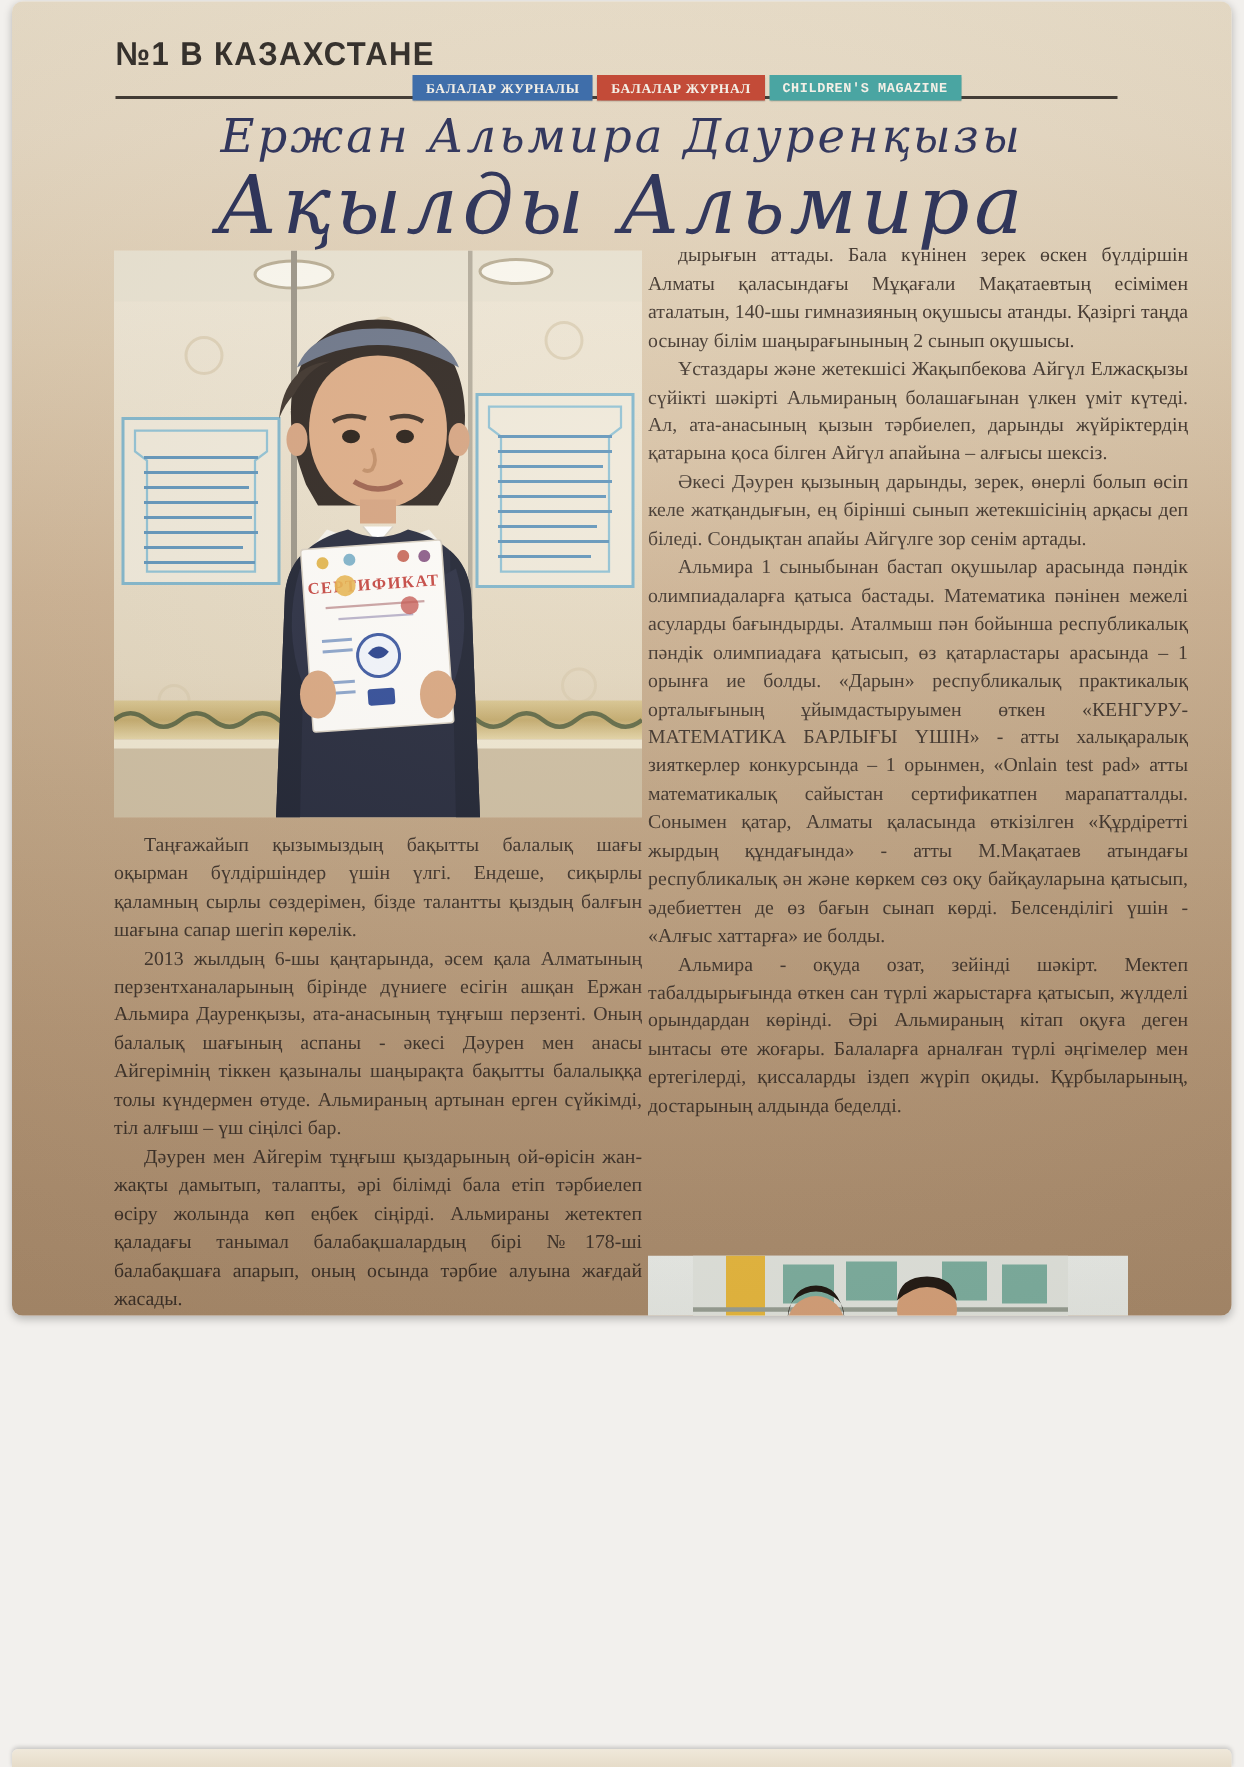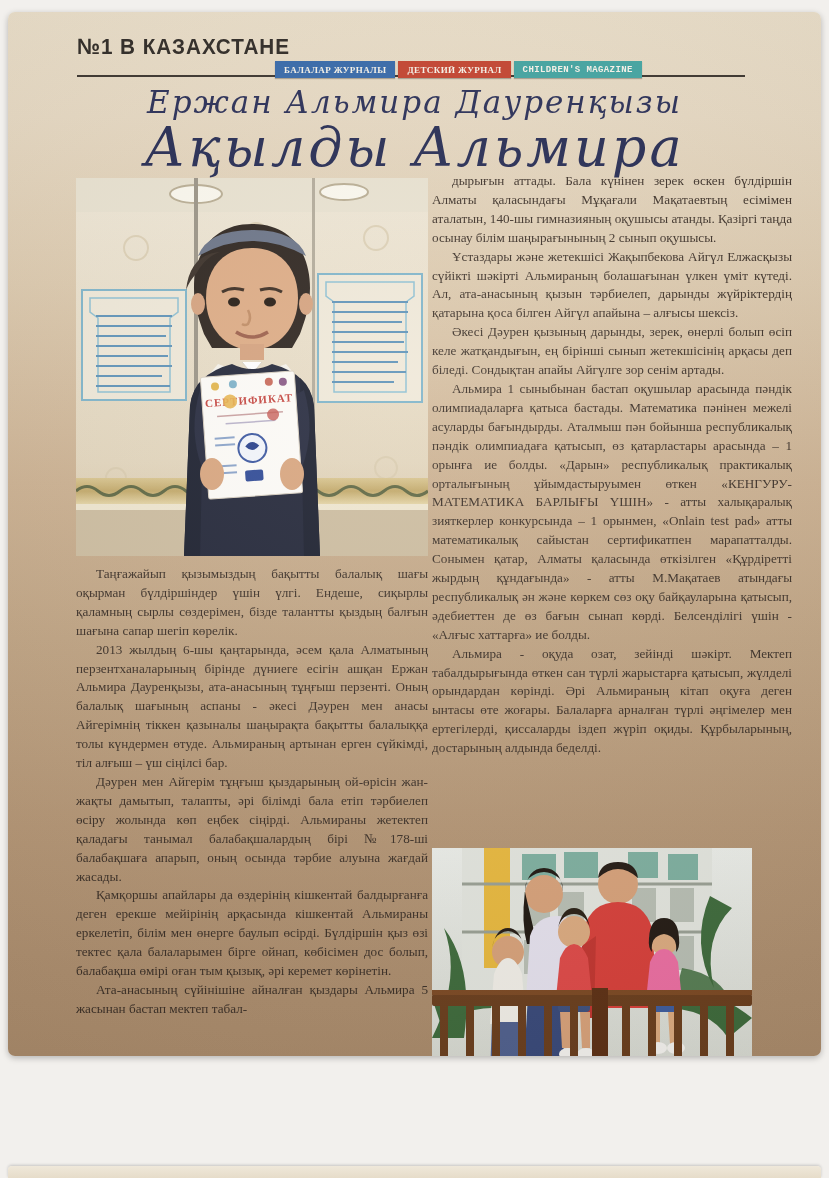--- a/index.html
+++ b/index.html
@@ -4,21 +4,21 @@
 <style>
   * { margin:0; padding:0; box-sizing:border-box; }
   html,body { width:829px; height:1178px; }
   body {
     background:#f2f0ed;
     font-family:"Liberation Serif", serif;
     position:relative;
     overflow:hidden;
   }
   .page {
-    position:absolute; left:8px; top:12px; width:813px; height:1044px;
+    position:absolute; left:8px; top:1px; width:813px; height:876px;
     border-radius:7px;
     background:linear-gradient(180deg,#ebdfc9 0%,#e7d9c2 10%,#dcc9ad 26%,#ccb191 45%,#c0a483 60%,#b59675 78%,#ad8e6e 92%,#aa8b6b 100%);
     box-shadow:0 2px 6px rgba(0,0,0,0.25);
     overflow:hidden;
   }
   .page::after{
     content:""; position:absolute; inset:0;
     background:radial-gradient(ellipse 120% 80% at 50% 35%, rgba(255,255,255,0.10), rgba(0,0,0,0.06) 90%);
     pointer-events:none;
   }
@@ -89,21 +89,21 @@
 </head>
 <body>
 
 <div class="page">
 
   <div class="masthead">
     <div class="rank">№1 В КАЗАХСТАНЕ</div>
     <div class="rule"></div>
     <div class="badges">
       <div class="badge" style="background-color: rgb(63, 110, 170);">БАЛАЛАР ЖУРНАЛЫ</div>
-      <div class="badge" style="background-color: rgb(195, 75, 56);">ДЕТСКИЙ ЖУРНАЛ</div>
+      <div class="badge" style="background-color: rgb(195, 75, 56);">БАЛАЛАР ЖУРНАЛ</div>
       <div class="badge" style="background-color: rgb(74, 165, 162); font-family: Liberation Mono, monospace;">CHILDREN'S MAGAZINE</div>
     </div>
   </div>
 
   <div class="byline">Ержан Альмира Дауренқызы</div>
   <div class="main-title">Ақылды Альмира</div>
 
   <div class="col col-left">
     <div class="photo-frame photo-girl">
       <svg viewBox="0 0 352 378" width="352" height="378">

